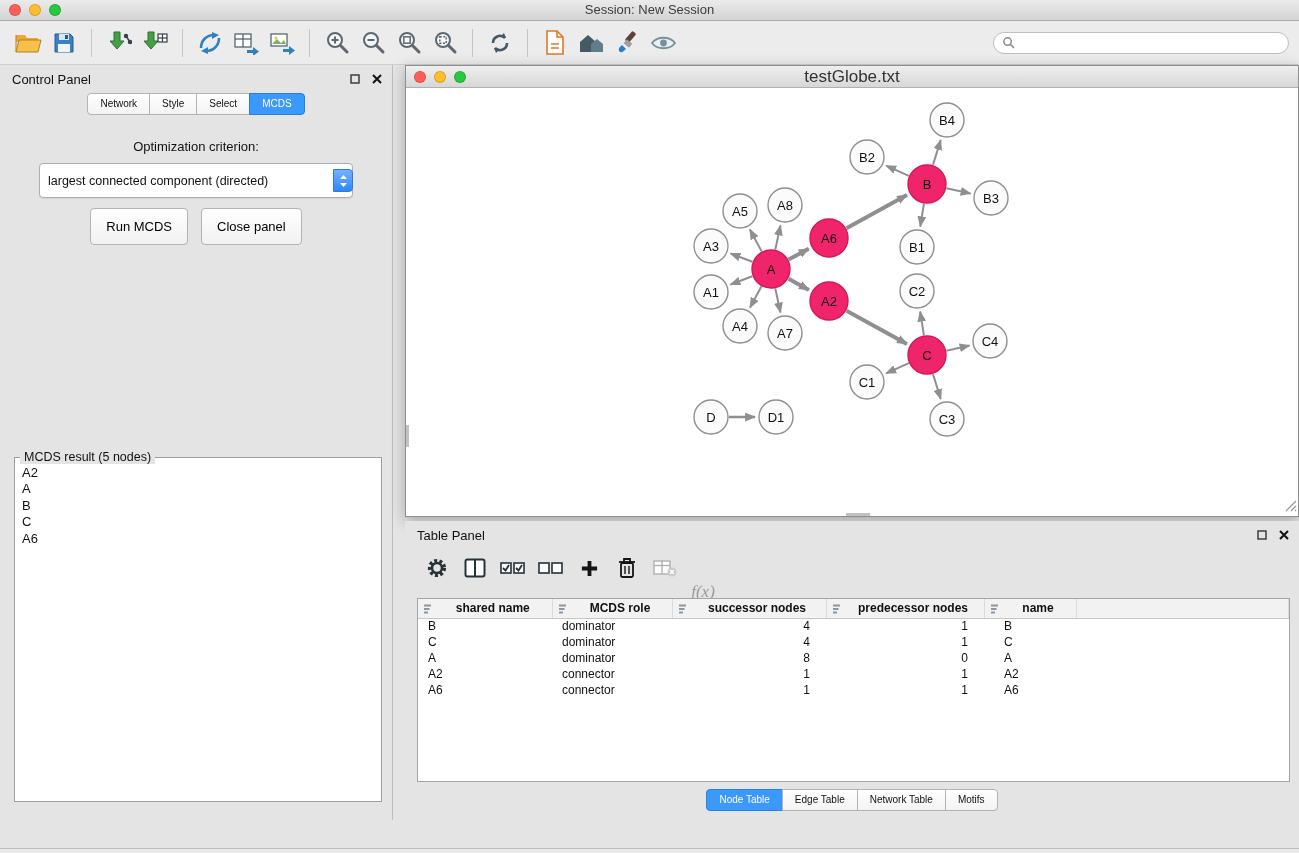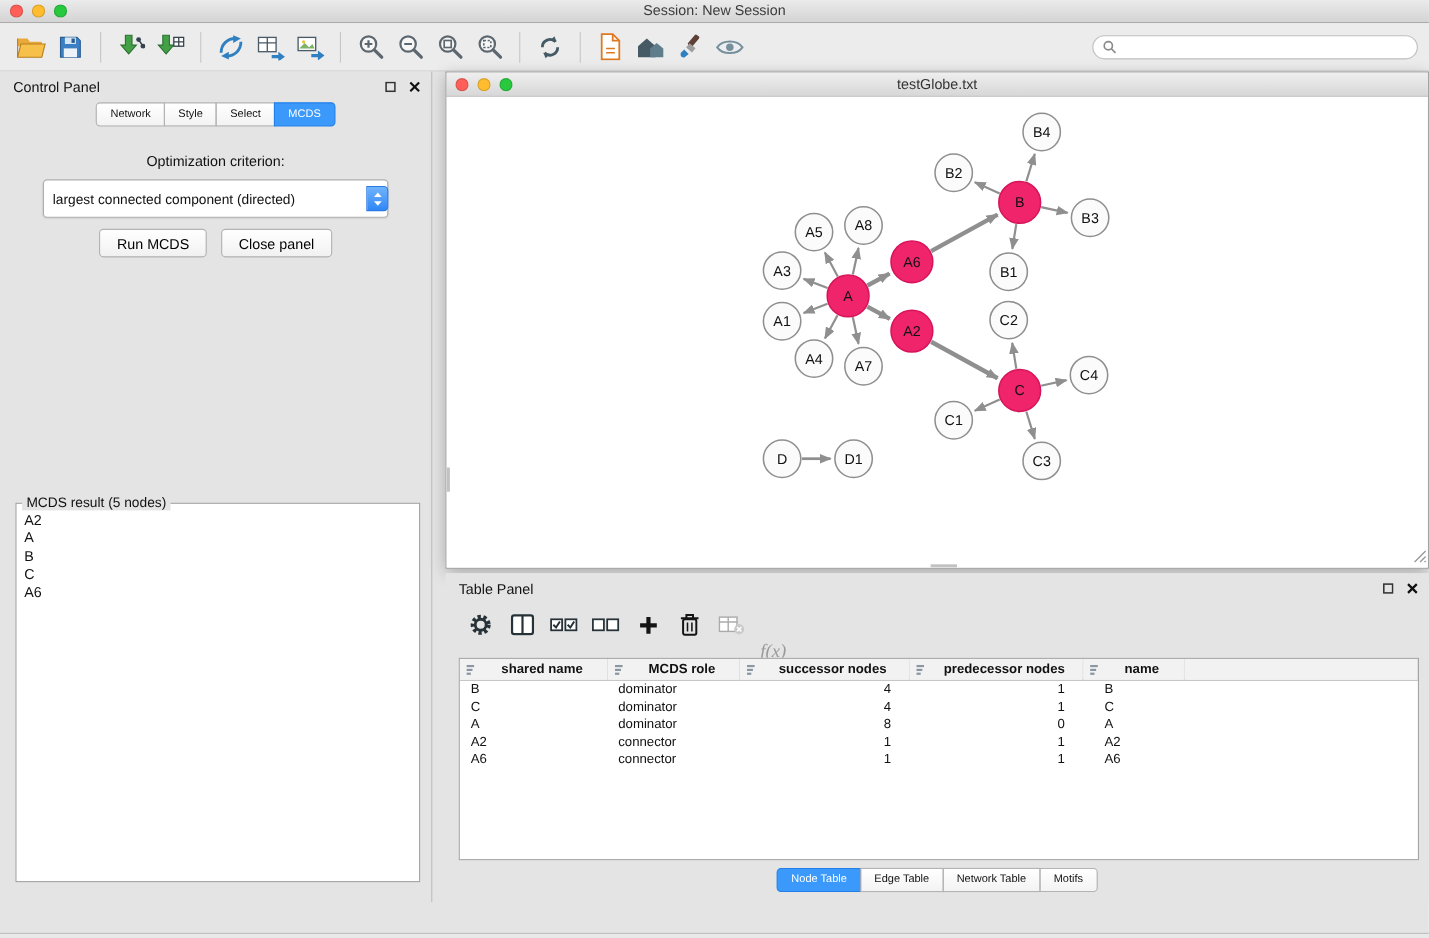--- a/index.html
+++ b/index.html
@@ -41,33 +41,33 @@
     background:#e4e4e4; border-right:1px solid #bdbdbd; }
   .opt-label { text-align:center; margin-top:24px; font-size:13px; }
   .dropdown { width:314px; height:35px; margin:9px auto 0; background:#fff; border:1px solid #aeaeae;
     border-radius:4px; display:flex; align-items:center; box-shadow:0 1px 1px rgba(0,0,0,.07); }
   .dd-text { flex:1; font-size:12.5px; padding-left:8px; white-space:nowrap; overflow:hidden; }
   .dd-stepper { width:20px; height:23px; margin-right:-1px; border-radius:0 4px 4px 0;
     background:linear-gradient(#72b3fc,#2f87f7); border:1px solid #2a7be0;
     display:flex; align-items:center; justify-content:center; }
   .btn-row { display:flex; justify-content:center; gap:13px; margin-top:10px; }
   .mac-btn { font-size:13px; font-family:"Liberation Sans",sans-serif; background:linear-gradient(#ffffff,#f1f1f1);
-    border:1px solid #b3b3b3; border-radius:4px; height:26px; padding:0 15px; }
+    border:1px solid #b3b3b3; border-radius:4px; height:37px; padding:0 15px; }
   .result-box { position:absolute; left:14px; right:10px; top:392px; bottom:18px;
     border:1px solid #9f9f9f; background:#fff; }
   .legend { position:absolute; top:-8px; left:5px; background:#e4e4e4; padding:0 4px; font-size:12.5px; }
   .result-list { position:absolute; top:7px; left:2px; right:2px; bottom:2px; overflow:auto; }
   .list-item { font-size:13px; line-height:16.4px; padding-left:5px; }
 
   
   .network-window { position:absolute; left:405px; top:65px; width:894px; height:452px;
     background:#fff; border:1px solid #8f8f8f; box-shadow:0 4px 14px rgba(0,0,0,.28); }
   .nw-titlebar { height:22px; background:linear-gradient(#efefef,#d7d7d7); border-bottom:1px solid #b0b0b0; position:relative; }
   .nw-traffic { position:absolute; left:8px; top:5px; display:flex; gap:8px; }
-  .nw-title { text-align:center; font-size:13px; line-height:21px; color:#333; }
+  .nw-title { text-align:center; font-size:17px; line-height:21px; color:#333; }
   .nw-canvas { position:relative; width:100%; height:calc(100% - 22px); background:#fff; overflow:hidden; }
   .v-thumb { position:absolute; left:0; top:337px; width:3px; height:22px; background:#c2c2c2; }
   .h-thumb { position:absolute; bottom:0; left:440px; width:24px; height:3px; background:#c2c2c2; }
   .grip { position:absolute; right:1px; bottom:1px; }
 
   
   .table-panel { position:absolute; left:405px; top:521px; width:894px; height:299px; background:#e4e4e4; }
   .tp-toolbar { display:flex; align-items:center; gap:8px; height:38px; padding-left:17px; }
   .tp-btn { width:30px; height:30px; border:none; background:transparent; display:flex; align-items:center; justify-content:center; }
   .fx { font-family:"Liberation Serif", serif; font-style:italic; font-size:17px; color:#9a9a9a; padding:0 4px;margin-top:48px; }

